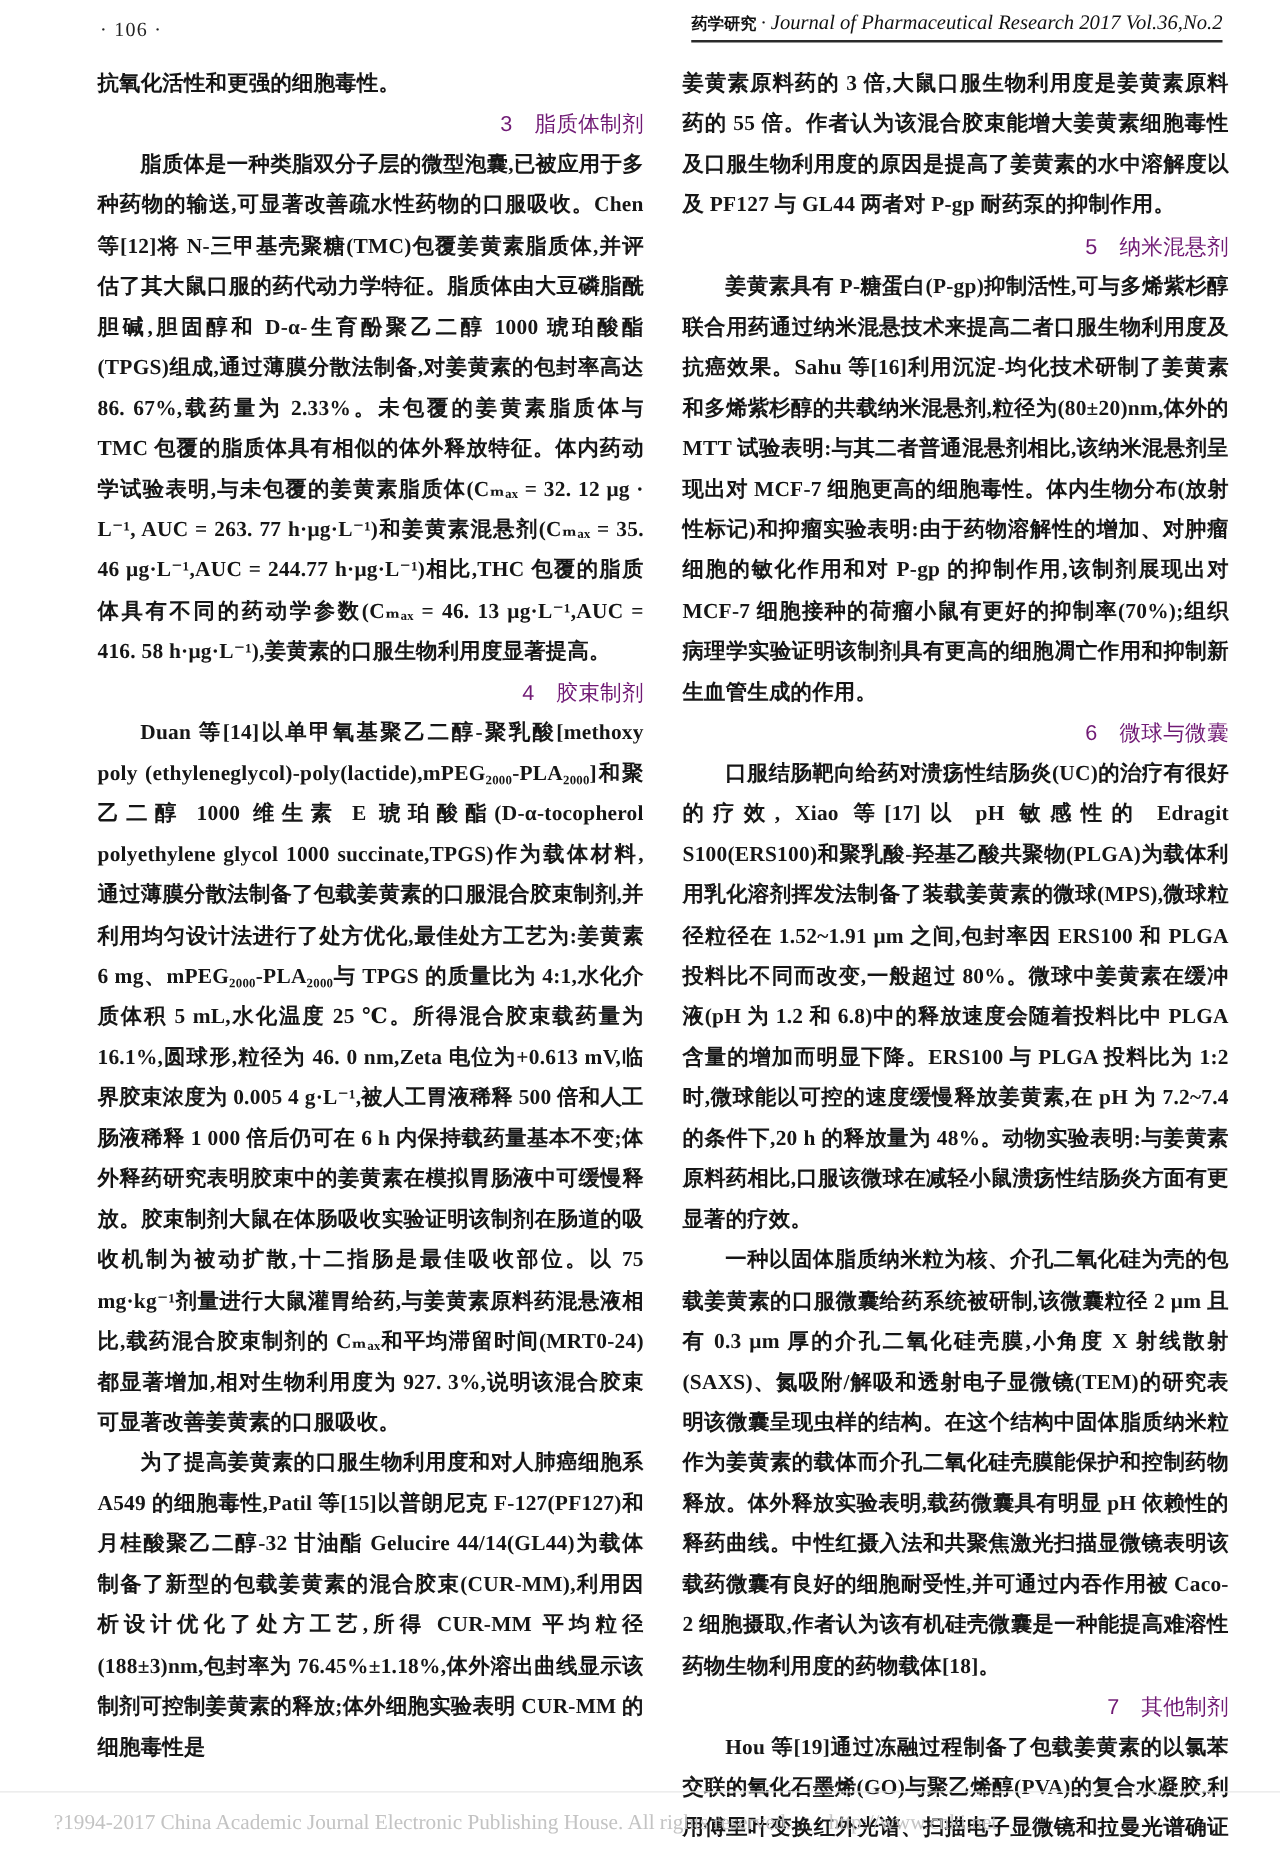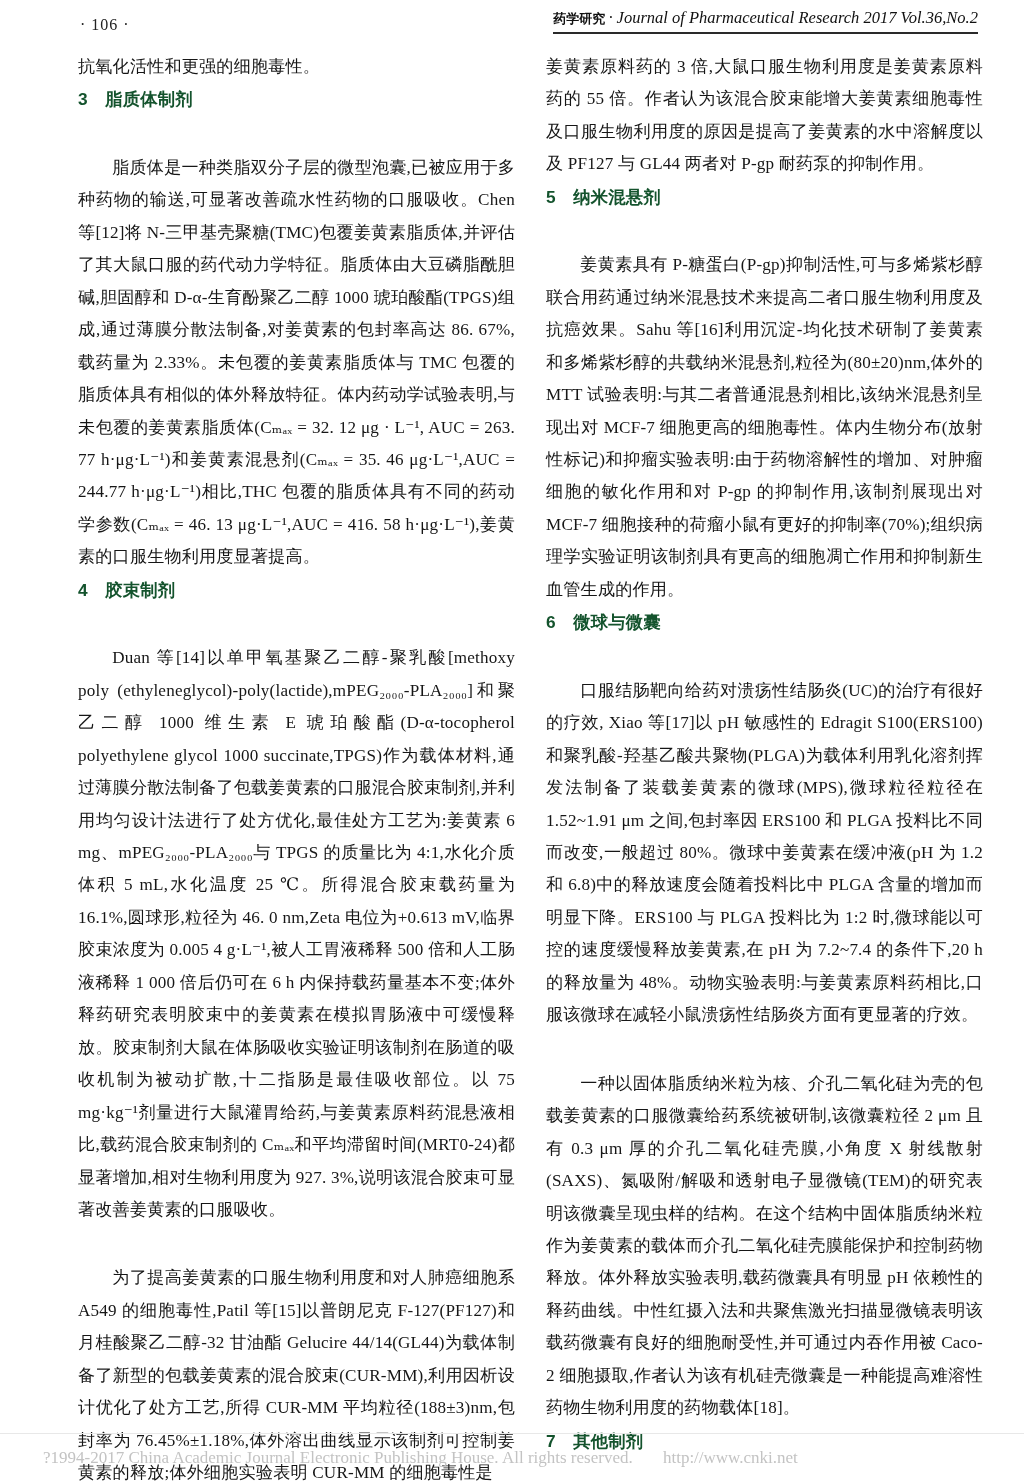--- a/index.html
+++ b/index.html
@@ -57,30 +57,31 @@
     text-align: justify;
     text-justify: inter-ideograph;
     letter-spacing: 0.2px;
     word-break: break-word;
   }
   .col-left  { left: 78px; }
   .col-right { left: 546px; }
   .para {
     margin: 0;
     text-indent: 0;
+    font-weight: bold;
   }
-  .para.indent { text-indent: 2em; margin-top: 36px; }
+  .para.indent { text-indent: 2em; }
   .sec-heading {
     margin: 0;
     font-size: 17.3px;
     line-height: 32.45px;
-    font-weight: bold;
+    font-weight: normal;
     font-family: "Liberation Sans", "DejaVu Sans", sans-serif;
-    text-align: left;
-    color: #14532d;
+    text-align: right;
+    color: #701a75;
   }
   
   .footer-rule {
     position: absolute;
     left: 0;
     top: 1433px;
     width: 1024px;
     height: 1px;
     background: #e8e8e8;
   }

